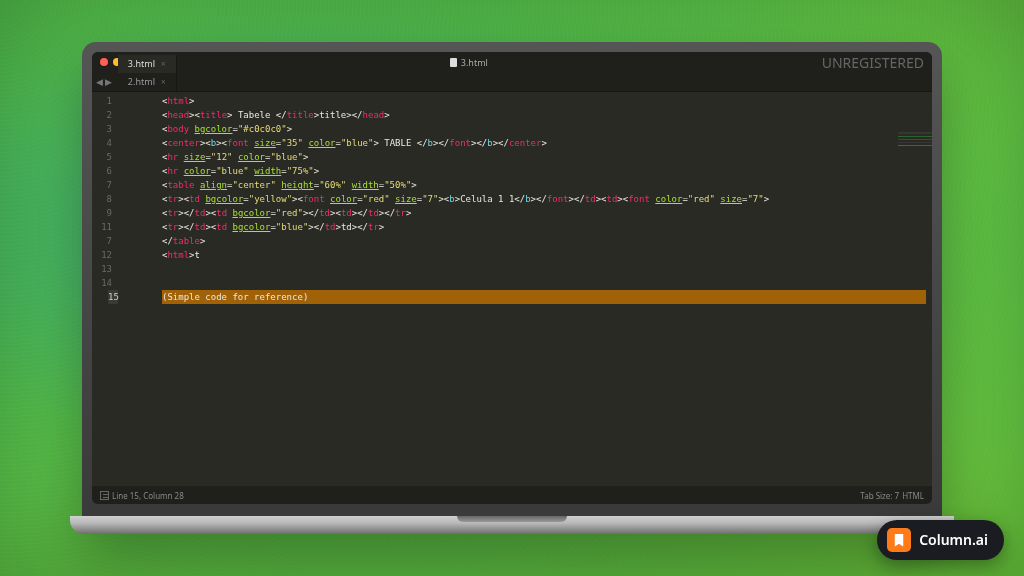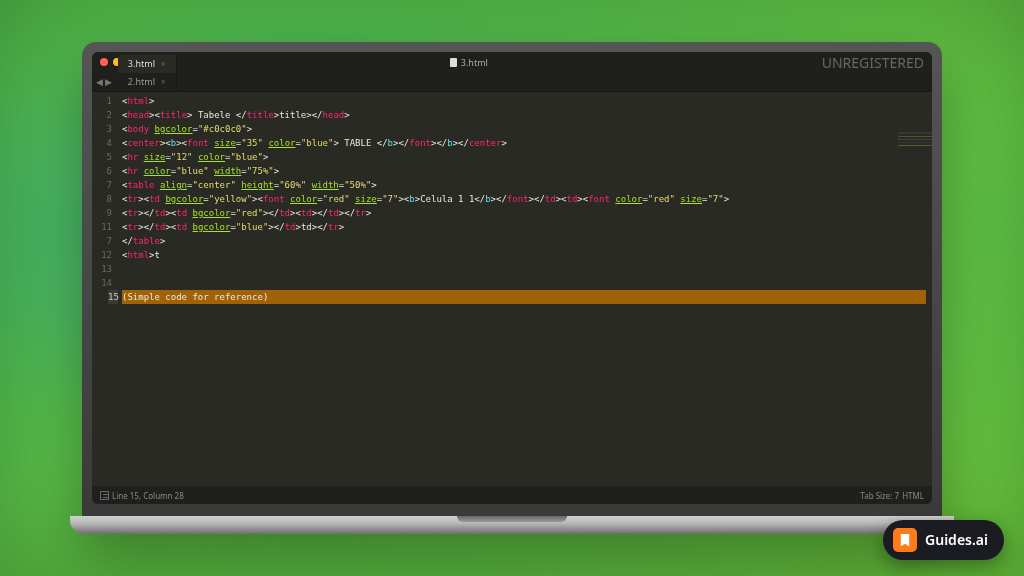--- a/index.html
+++ b/index.html
@@ -83,21 +83,21 @@
     width:26px; background:#2a2a24; color:#6a6a5e;
     font: 9px/14px Menlo, Consolas, monospace; text-align:right;
     padding: 2px 6px 0 0;
   }
   .gutter div{ height:14px; }
   .gutter .hl{ background:#3a3a32; color:#ccc; margin-right:-6px; padding-right:6px;margin-left:16px;}
   .code {
     flex:1; font: 9px/14px Menlo, Consolas, monospace;
     color:#e8e8df; padding:2px 6px 0 4px; white-space:pre;
   }
-  .code .row{ height:14px; }
+  .code .row{ height:14px;margin-left:40px; }
   .code .row.hl{ background:#a16207; }
 
   .tok-tag{ color:#f92672; } .tok-attr{ color:#a6e22e;text-decoration:underline; }
   .tok-str{ color:#e6db74; } .tok-pun{ color:#e8e8df; }
   .tok-txt{ color:#e8e8df; } .tok-elc{ color:#f92672; }
   .tok-b  { color:#66d9ef; }
 
   .minimap {
     position:absolute; right:0; top:40px; width:34px; height:60px;
     background:
@@ -201,14 +201,14 @@
   </div>
   <div class="base"></div>
 </div>
 
 <div class="brand-pill">
   <span class="brand-icon">
     <svg viewBox="0 0 24 24" fill="none" stroke="white" stroke-width="2.5">
       <path d="M6 3h12v18l-6-4-6 4V3z" fill="white"></path>
     </svg>
   </span>
-  <span>Guides.ai</span>
+  <span>Column.ai</span>
 </div>
 
 </body></html>

